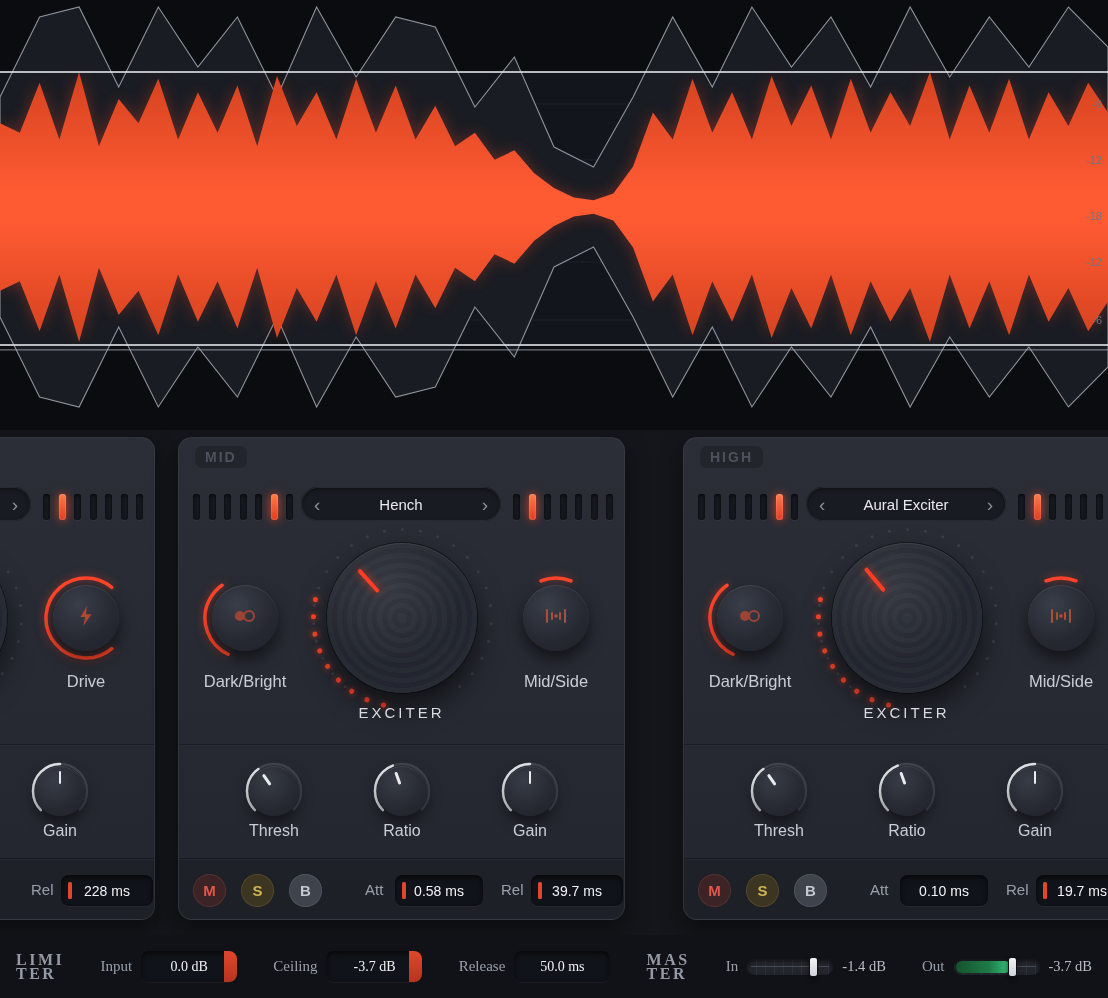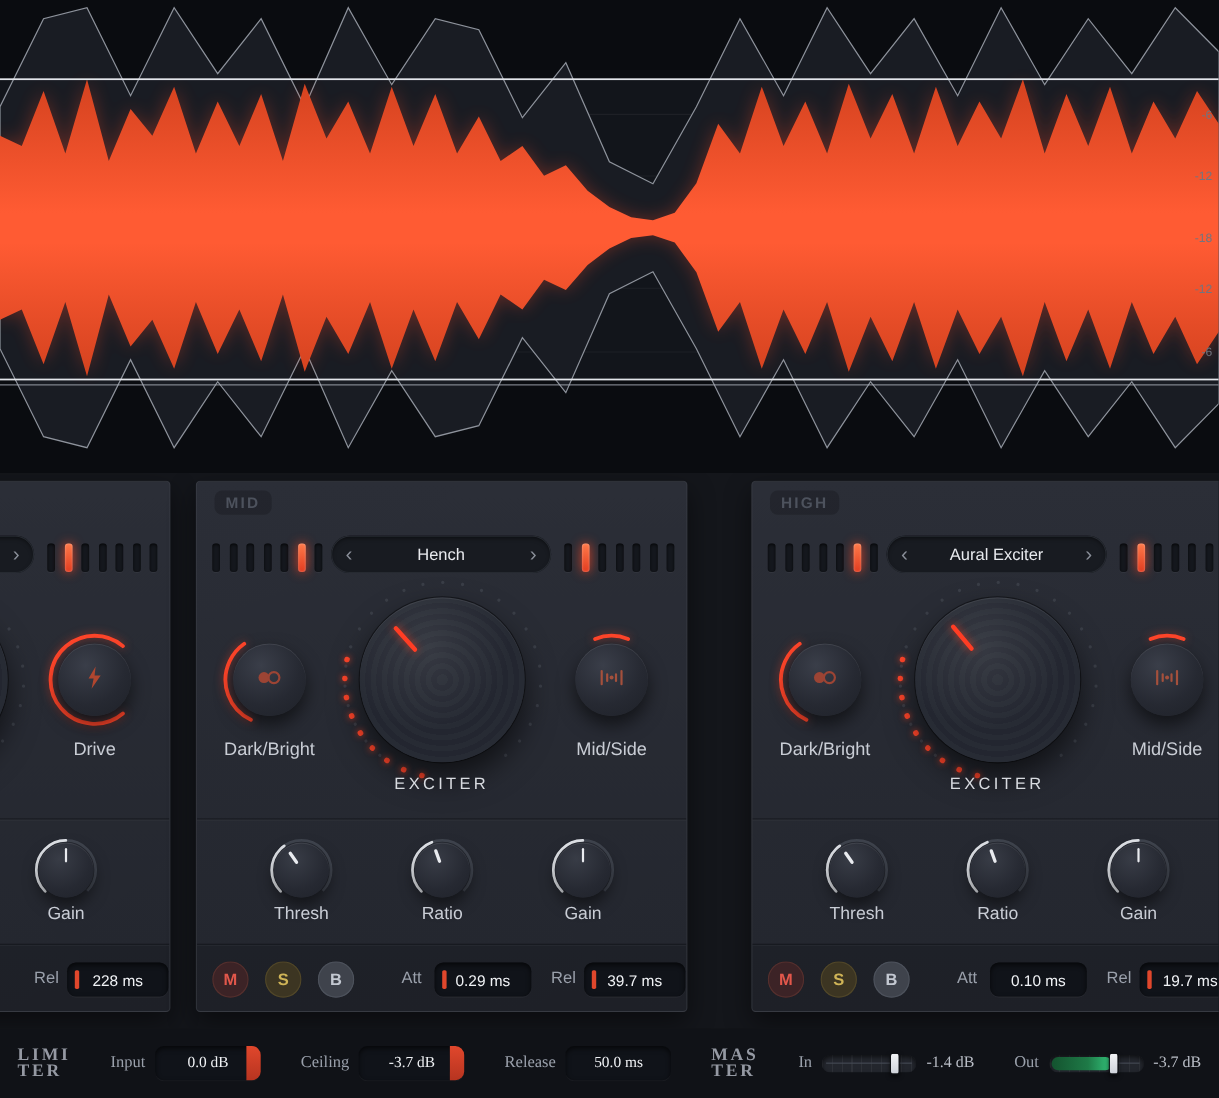--- a/index.html
+++ b/index.html
@@ -7,21 +7,21 @@
     font-family:"Liberation Sans", sans-serif; color:#c9cdd5; }
 
   
   #wave-wrap { position:relative; width:1108px; height:430px; background:#0a0c10; }
   #wave-svg { display:block; }
 
   
   #bands { position:relative; width:1108px; height:505px; background:#14161b; overflow:hidden; }
   .panel { position:absolute; top:7px; height:483px; width:447px;
     background:linear-gradient(#2b2e37,#23262e);
-    border:1px solid rgba(255,255,255,.06); border-radius:4px;
+    border:1px solid rgba(255,255,255,.06); border-radius:14px;
     box-shadow:0 10px 24px rgba(0,0,0,.45); overflow:hidden; }
   .panel-name { position:absolute; top:8px; left:16px; font-size:14px; font-weight:bold;
     letter-spacing:2px; color:#4d525d; background:rgba(0,0,0,.18); padding:3px 10px; border-radius:7px; }
 
   .leds { position:absolute; top:52px; display:flex; gap:8.5px; align-items:center; height:34px; }
   .leds i { display:block; width:7px; height:26px; border-radius:3px; background:#15181e;
     box-shadow:inset 0 1px 3px rgba(0,0,0,.8), 0 1px 0 rgba(255,255,255,.04); }
   .leds i.lit { background:linear-gradient(#ff7a4a,#e23c20);
     box-shadow:0 0 10px rgba(255,70,35,.85), inset 0 0 2px rgba(255,255,255,.4); }
 
@@ -341,21 +341,21 @@
     <div class="k-label" style="left:153px;top:384px;font-size:16px">Ratio</div>
     <div class="k-label" style="left:281px;top:384px;font-size:16px">Gain</div>
 
     <div class="strip">
       <div class="msb msb-m">M</div>
       <div class="msb msb-s">S</div>
       <div class="msb msb-b">B</div>
       <span class="strip-label" style="left:186px">Att</span>
       <div class="field" style="left:216px;width:88px">
         <span class="tick"></span>
-        <span>0.29 ms</span>
+        <span>0.58 ms</span>
       </div>
       <span class="strip-label" style="left:322px">Rel</span>
       <div class="field" style="left:352px;width:92px">
         <span class="tick"></span>
         <span>39.7 ms</span>
       </div>
     </div>
   </div>
 
   <div class="panel" style="left:683px">

